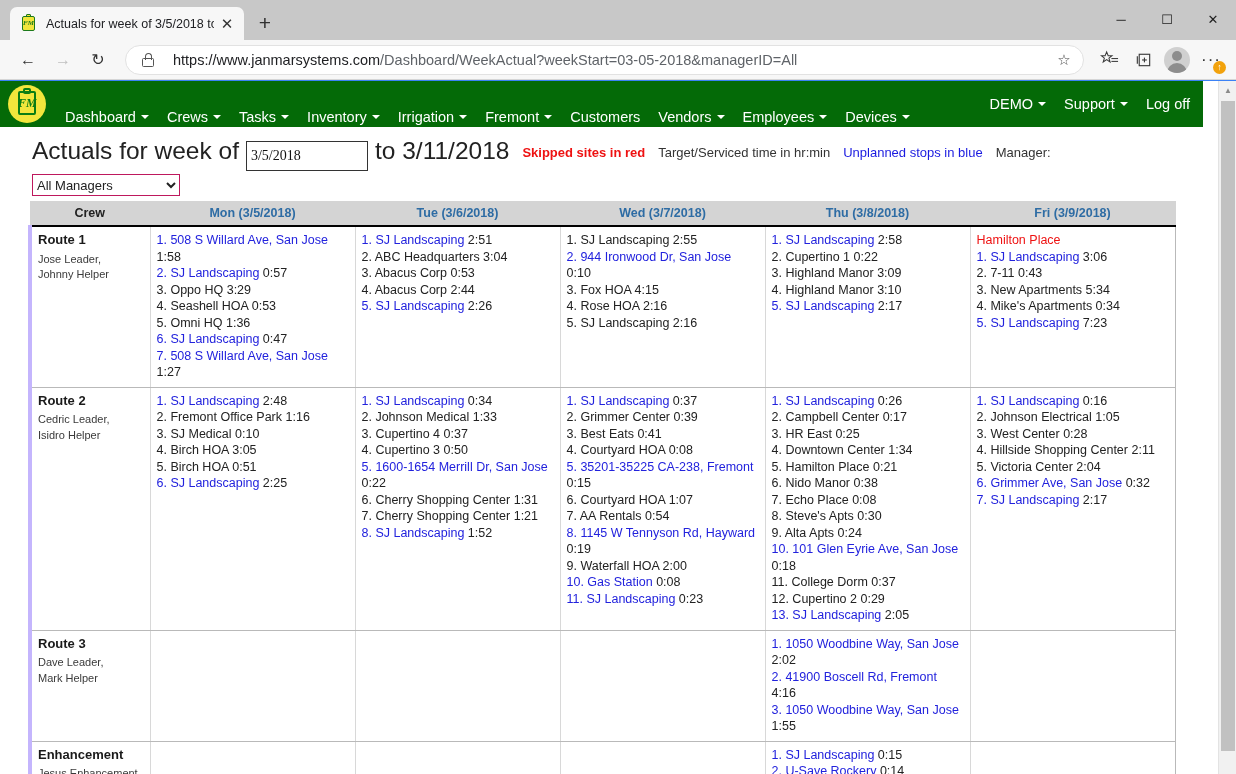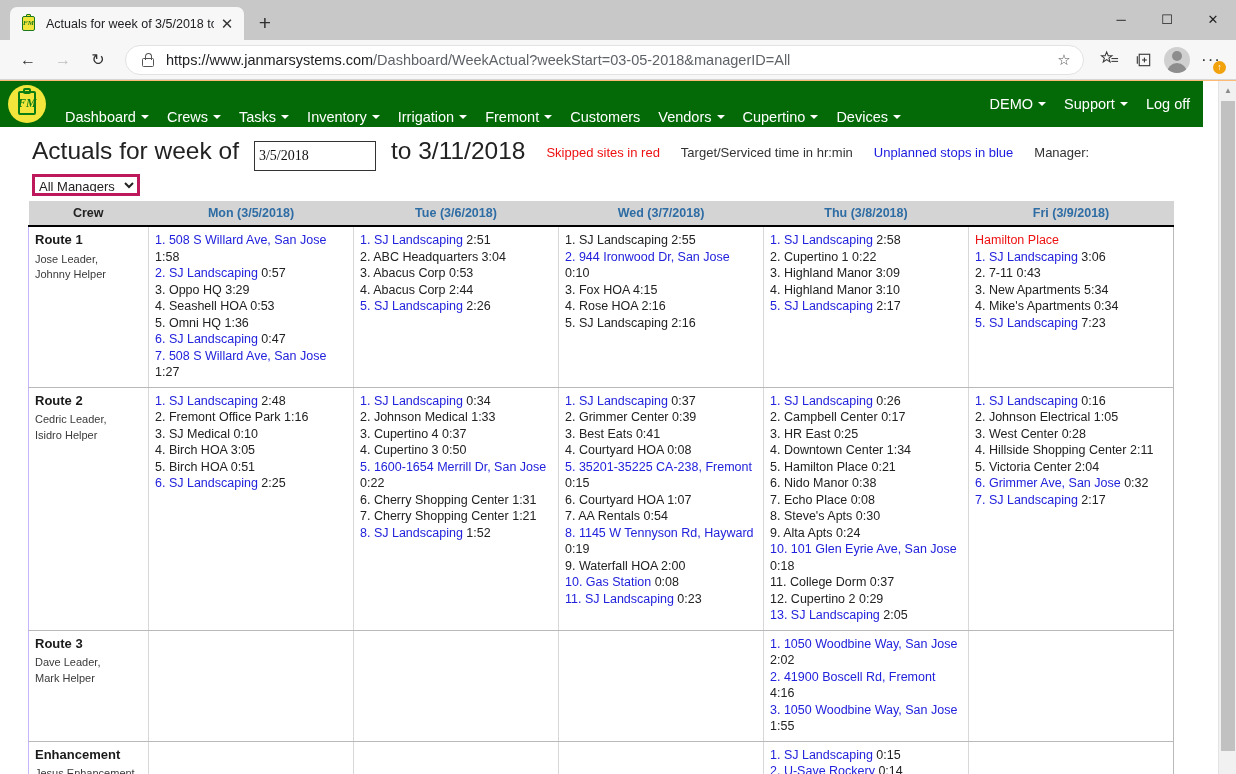--- a/index.html
+++ b/index.html
@@ -6,21 +6,21 @@
   * { box-sizing: border-box; }
   html, body {
     margin: 0; padding: 0;
     width: 1236px; height: 774px;
     overflow: hidden;
     font-family: "Liberation Sans", sans-serif;
     background: #ffffff;
   }
 
   
-  .browser { width: 1236px; height: 774px; position: relative; background:#fdba74; }
+  .browser { width: 1236px; height: 774px; position: relative; background:#3b82f6; }
 
   .titlebar {
     height: 40px; background: #c8c8c8; position: relative;
     display: flex; align-items: flex-end;
   }
   .tabstrip { display: flex; align-items: flex-end; height: 40px; padding-left: 10px; }
   .tab {
     height: 33px; background: #f7f7f7; border-radius: 7px 7px 0 0;
     display: flex; align-items: center; padding: 0 8px 0 10px;
     min-width: 228px; position: relative;
@@ -75,21 +75,21 @@
   .navicon.disabled { color: #c0c0c0; }
   .urlbox {
     flex: 1; height: 30px; background: #ffffff; border-radius: 15px;
     display: flex; align-items: center; padding: 0 6px 0 14px; margin: 0 8px;
     border: 1px solid #e2e2e2;
   }
   .lock { width: 16px; height: 16px; margin-right: 10px; position: relative; flex:0 0 16px;}
   .lock-body { position:absolute; left:2px; top:6px; width:12px; height:9px; border:1.3px solid #555; border-radius:1.5px;}
   .lock-shackle { position:absolute; left:4.5px; top:1px; width:7px; height:7px; border:1.3px solid #555; border-bottom:none; border-radius:4px 4px 0 0;}
   .url { font-size: 14.5px; color: #5f6368; white-space: nowrap; overflow: hidden; flex:1;}
-  .url .host { color: #202124; }
+  .url .host { color: #202124; margin-left: 7px; }
   .star { width: 26px; height: 26px; display:flex; align-items:center; justify-content:center; font-size:15px; color:#4a4a4a;}
   .tbicon {
     width: 34px; height: 34px; display: flex; align-items: center; justify-content: center;
     color: #3a3a3a; position: relative;
   }
   .avatar { width: 26px; height: 26px; border-radius: 50%; background: #d0d0d0; position:relative; overflow:hidden;}
   .avatar::before{content:"";position:absolute;left:8px;top:4px;width:10px;height:10px;border-radius:50%;background:#8d8d8d;}
   .avatar::after{content:"";position:absolute;left:3px;top:16px;width:20px;height:14px;border-radius:10px 10px 0 0;background:#8d8d8d;}
   .dots { font-size: 17px; letter-spacing: 1px; color: #333; }
   .updbadge{
@@ -125,59 +125,59 @@
     display: flex; align-items: center; gap: 5px;
   }
   .caret {
     display: inline-block; width: 0; height: 0;
     border-left: 4px solid transparent; border-right: 4px solid transparent;
     border-top: 4px solid #ffffff;
   }
   .navright { display: flex; align-items: center; margin-left: auto; padding-right: 4px;}
 
   .pagehead {
-    display: flex; align-items: baseline; padding: 10px 0 0 32px; gap: 8px;
+    display: flex; align-items: baseline; padding: 10px 0 0 32px; gap: 0;
   }
   .h-title { font-size: 24.5px; color: #222; white-space: nowrap; }
   .dateinput {
     width: 122px; height: 30px; border: 1px solid #333; background: #fff;
     font-size: 14px; color: #111; padding: 0 4px; margin: 0 7px;
     font-family: Liberation Serif, serif; vertical-align: middle;
     position: relative; top: 1px;
   }
   .legend { font-size: 13px; margin-left: 13px; white-space: nowrap; position:relative; top:-2px;}
-  .legend.red { color: #ee1111; }
+  .legend.red { color: #ee1111; font-weight: bold; }
   .legend.dark { color: #333; }
   .legend.blue { color: #1a1ae0; }
 
   .mgrrow { padding: 4px 0 5px 32px; }
   .mgrselect {
-    width: 108px; height: 22px; font-size: 13px; padding: 1px 0;
-    border: 3px solid #be185d; background: #fff; color: #222;
+    width: 148px; height: 22px; font-size: 13px; padding: 1px 0;
+    border: 1px solid #be185d; background: #fff; color: #222;
     font-family: "Liberation Sans", sans-serif;
   }
 
   
   table.sched {
     border-collapse: collapse; table-layout: fixed; margin-left: 28px;
     width: 1145px; background: #fff;
   }
   table.sched th {
     background: #d4d4d4; color: #2e6ca4; font-size: 12.5px; font-weight: bold;
     text-align: center; padding: 5px 2px; border-bottom: 2px solid #000;
     border-right: 1px solid #d4d4d4;
   }
   table.sched th.crewhead { color: #222; }
   table.sched td {
     vertical-align: top; border-right: 1px solid #d8d8d8;
     border-bottom: 1px solid #b9b9b9; padding: 5px 6px 6px 6px;
     font-size: 12.5px; color: #222; line-height: 16.5px;
   }
   table.sched td:last-child { border-right: 1px solid #b9b9b9; }
-  table.sched td.crew { border-left: 1px solid #c4b5fd; }
+  table.sched td.crew { border-left: 4px solid #c4b5fd; }
 
   .crewname { font-weight: bold; font-size: 13px; color: #1a1a1a; margin-bottom: 3px; }
   .crewmember { font-size: 11px; color: #3a3a3a; line-height: 15.5px; }
 
   .stop { margin: 0; }
   .stop .num { color: #222; }
   .stop.unplanned, .stop.unplanned .num { color: #2222dd; }
   .stop .dur { color: #222; }
   .stop.unplanned .dur { color: #222; }
   .skipped { color: #ee1111; }
@@ -292,21 +292,21 @@
               <span class="caret"></span>
             </span>
             <span class="navitem">
               <span>Customers</span>
             </span>
             <span class="navitem">
               <span>Vendors</span>
               <span class="caret"></span>
             </span>
             <span class="navitem">
-              <span>Cupertino</span>
+              <span>Employees</span>
               <span class="caret"></span>
             </span>
             <span class="navitem">
               <span>Devices</span>
               <span class="caret"></span>
             </span>
           </div>
         <div class="navright">
             <span class="navitem">
               <span>DEMO</span>

